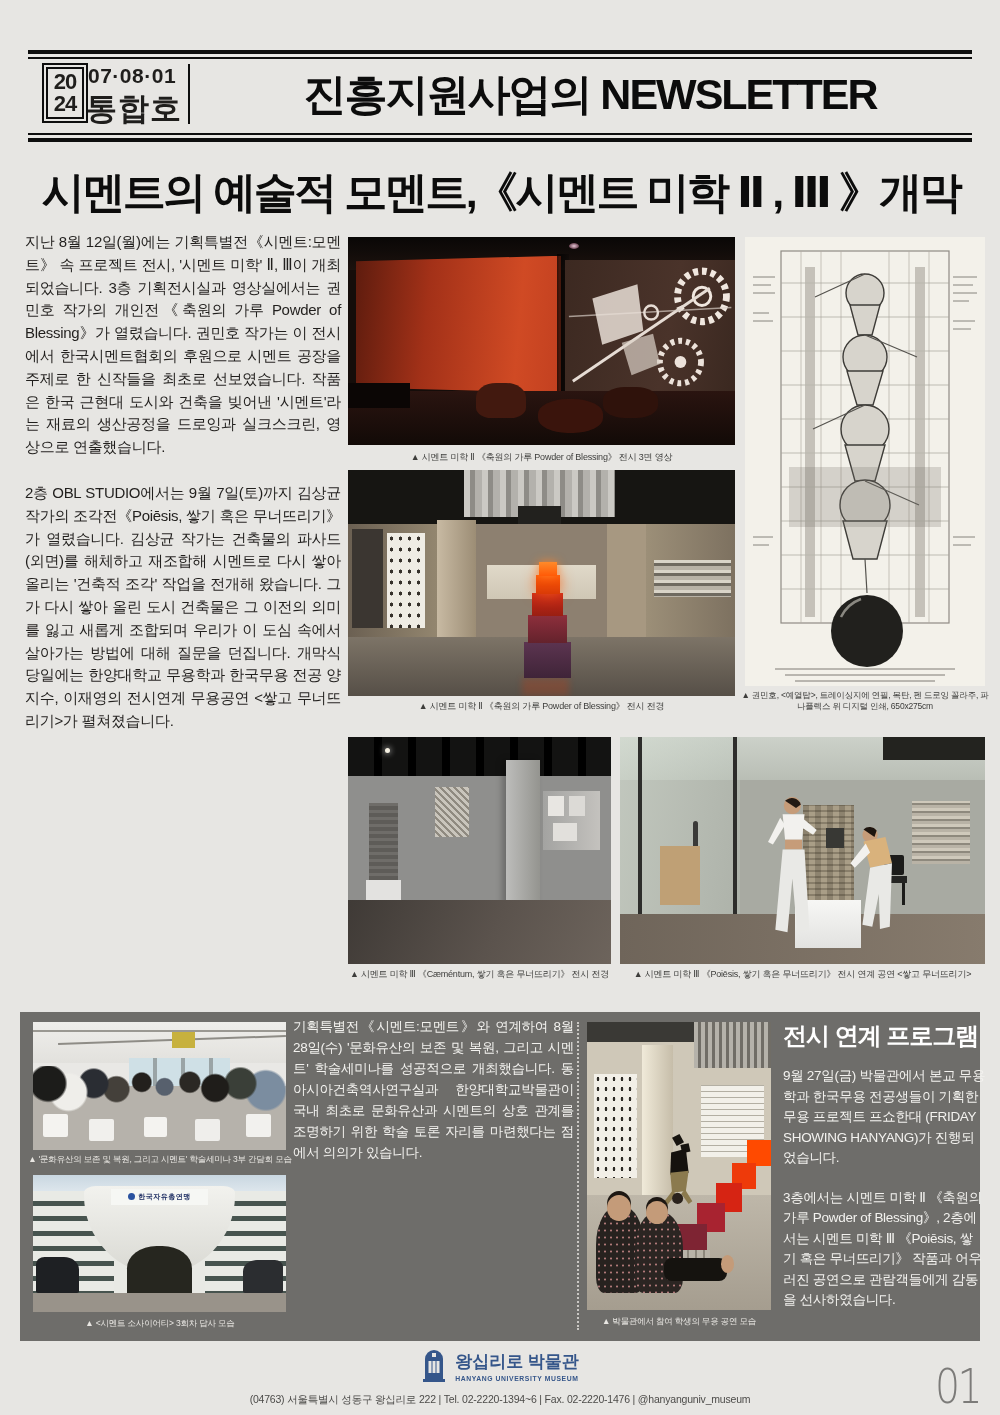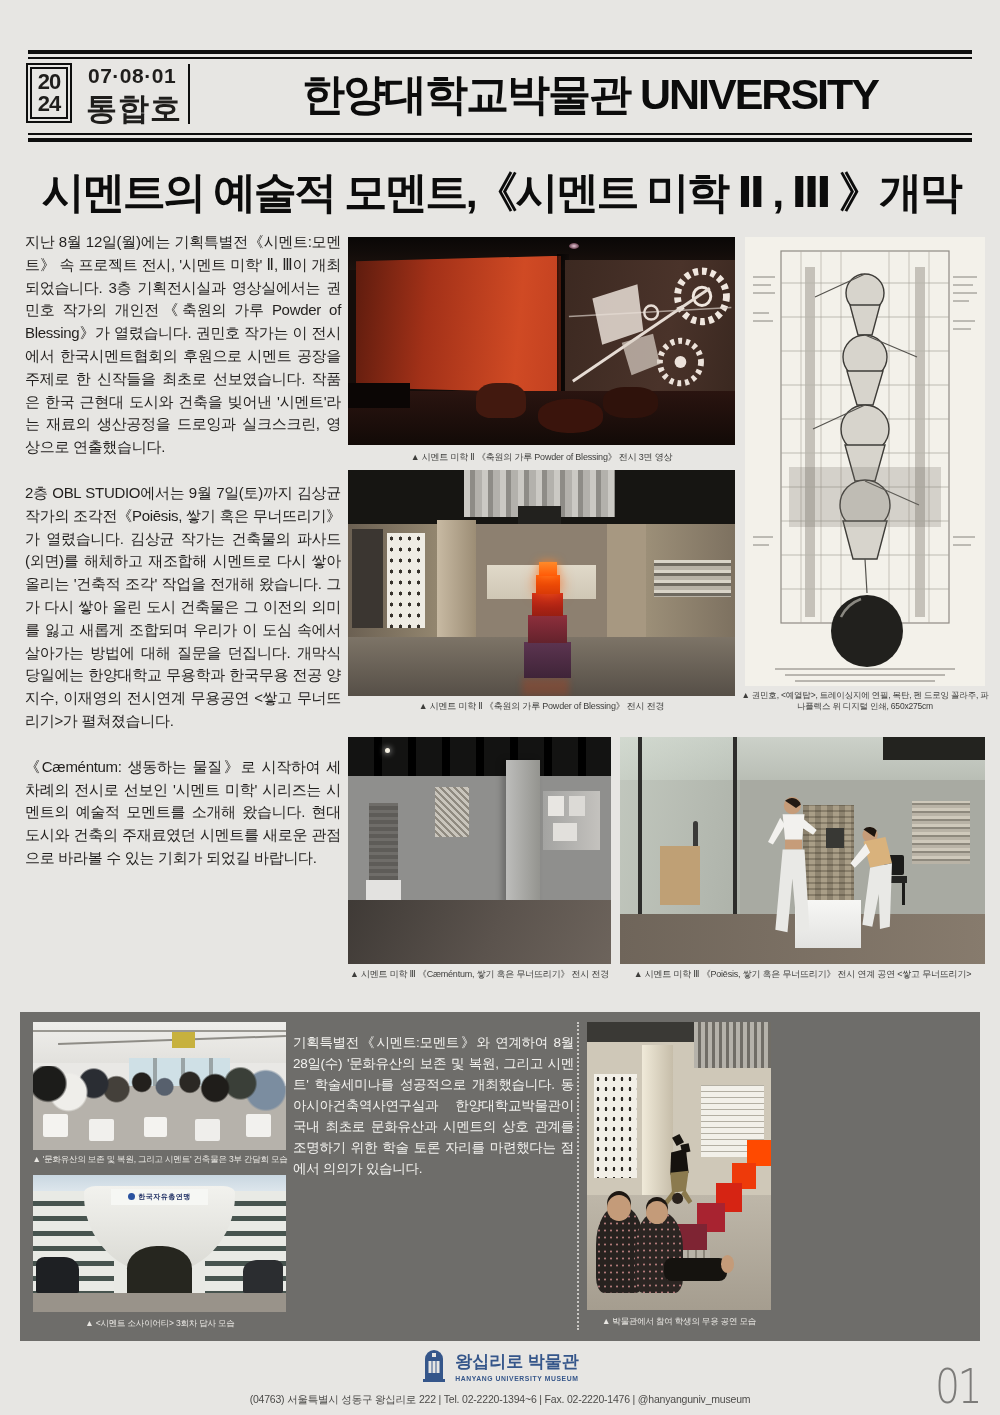--- a/index.html
+++ b/index.html
@@ -6,21 +6,21 @@
   body{
     width:1000px;height:1415px;position:relative;overflow:hidden;
     background:#e7e6e3;
     font-family:"Liberation Sans","DejaVu Sans",sans-serif;
     color:#1f1e1c;
   }
   .abs{position:absolute;}
   .rule{position:absolute;left:28px;right:28px;background:#0e0e0e;}
 
   
-  .yearbox{position:absolute;left:26px;top:63px;width:46px;height:60px;
+  .yearbox{position:absolute;left:42px;top:63px;width:46px;height:60px;
     border:2px solid #0e0e0e;padding:2px;box-sizing:border-box;}
   .yearbox-inner{width:100%;height:100%;border:2.5px solid #0e0e0e;box-sizing:border-box;
     display:flex;flex-direction:column;align-items:center;justify-content:center;
     font-weight:900;font-size:22px;line-height:1.02;letter-spacing:-1px;}
   .months{position:absolute;left:88px;top:64px;font-size:21px;font-weight:700;letter-spacing:0.5px;}
   .issue{position:absolute;left:86px;top:88px;font-size:31px;font-weight:900;letter-spacing:1px;}
   .mast-div{position:absolute;left:188px;top:64px;width:2px;height:60px;background:#0e0e0e;}
   .mast-title{position:absolute;left:205px;right:25px;top:66px;text-align:center;
     font-size:43px;font-weight:900;letter-spacing:-2px;white-space:nowrap;color:#0c0c0c;}
 
@@ -31,21 +31,21 @@
   .article{position:absolute;left:25px;top:231px;width:316px;
     font-size:15px;line-height:1.52;text-align:justify;letter-spacing:-0.3px;color:#211f1d;}
   .article p{margin:0 0 23px 0;}
 
   .photo{position:absolute;overflow:hidden;background:#222;}
   .cap{position:absolute;font-size:9px;color:#3d3d3b;text-align:center;letter-spacing:-0.2px;line-height:1.35;}
 
   
   .panel{position:absolute;left:20px;top:1012px;width:960px;height:329px;background:#6e6d6a;}
   .panel .cap-w{position:absolute;font-size:8.5px;color:#e9e7e3;text-align:center;letter-spacing:-0.2px;}
-  .midcol{position:absolute;left:273px;top:20px;width:281px;
+  .midcol{position:absolute;left:273px;top:4px;width:281px;
     font-size:13.5px;line-height:1.56;text-align:justify;color:#f3f2ef;letter-spacing:-0.3px;}
   .midcol p{margin:0 0 21px 0;}
   .dotline{position:absolute;left:557px;top:10px;height:308px;width:0;border-left:2px dotted #c9c7c3;}
   .rightcol{position:absolute;left:763px;top:8px;width:203px;color:#f3f2ef;}
   .rightcol h2{margin:0 0 14px 0;font-size:24px;font-weight:900;letter-spacing:-1px;color:#ffffff;}
   .rightcol p{margin:0 0 19px 0;font-size:13.5px;line-height:1.52;letter-spacing:-0.3px;text-align:left;}
 
   
   .f-logo{position:absolute;left:0;right:0;top:1349px;display:flex;justify-content:center;align-items:center;gap:8px;}
   .f-kr{font-size:17px;font-weight:800;color:#35568a;letter-spacing:0;}
@@ -62,31 +62,30 @@
 
 <div class="yearbox">
   <div class="yearbox-inner">
     <span>20</span>
     <span>24</span>
   </div>
 </div>
 <div class="months">07·08·01</div>
 <div class="issue">통합호</div>
 <div class="mast-div"></div>
-<div class="mast-title">한양대학교박물관 UNIVERSITY</div>
+<div class="mast-title">진흥지원사업의 NEWSLETTER</div>
 
 <div class="rule" style="top:133px;height:2px;"></div>
 <div class="rule" style="top:138px;height:4px;"></div>
 
 <div class="headline">시멘트의 예술적 모멘트,《시멘트 미학 Ⅱ , Ⅲ 》개막</div>
 
 <div class="article">
   <p>지난 8월 12일(월)에는 기획특별전《시멘트:모멘트》 속 프로젝트 전시, '시멘트 미학' Ⅱ, Ⅲ이 개최되었습니다. 3층 기획전시실과 영상실에서는 권민호 작가의 개인전《축원의 가루 Powder of Blessing》가 열렸습니다. 권민호 작가는 이 전시에서 한국시멘트협회의 후원으로 시멘트 공장을 주제로 한 신작들을 최초로 선보였습니다. 작품은 한국 근현대 도시와 건축을 빚어낸 '시멘트'라는 재료의 생산공정을 드로잉과 실크스크린, 영상으로 연출했습니다.</p>
   <p>2층 OBL STUDIO에서는 9월 7일(토)까지 김상균 작가의 조각전《Poiēsis, 쌓기 혹은 무너뜨리기》가 열렸습니다. 김상균 작가는 건축물의 파사드(외면)를 해체하고 재조합해 시멘트로 다시 쌓아 올리는 '건축적 조각' 작업을 전개해 왔습니다. 그가 다시 쌓아 올린 도시 건축물은 그 이전의 의미를 잃고 새롭게 조합되며 우리가 이 도심 속에서 살아가는 방법에 대해 질문을 던집니다. 개막식 당일에는 한양대학교 무용학과 한국무용 전공 양지수, 이재영의 전시연계 무용공연 &lt;쌓고 무너뜨리기&gt;가 펼쳐졌습니다.</p>
-  <p>《Cæméntum: 생동하는 물질》로 시작하여 세 차례의 전시로 선보인 '시멘트 미학' 시리즈는 시멘트의 예술적 모멘트를 소개해 왔습니다. 현대 도시와 건축의 주재료였던 시멘트를 새로운 관점으로 바라볼 수 있는 기회가 되었길 바랍니다.</p>
 </div>
 
 <div class="photo" style="left:348px;top:237px;width:387px;height:208px;background:#150d0a;">
   <div class="abs" style="left:0;top:0;width:100%;height:16%;background:linear-gradient(#090706,#1c120e);"></div>
   <div class="abs" style="left:57%;top:3%;width:10px;height:6px;border-radius:50%;background:radial-gradient(#e8c9d8,#6a4452 70%,transparent);"></div>
   <div class="abs" style="left:2%;top:9%;width:53%;height:66%;background:linear-gradient(95deg,#5e1c0e,#a33118 35%,#d04a24 78%,#c24020);clip-path:polygon(0 4%,100% 0,100% 100%,0 96%);"></div>
   <div class="abs" style="left:54%;top:8%;width:3%;height:70%;background:linear-gradient(90deg,rgba(0,0,0,.75),rgba(0,0,0,.2));"></div>
   <div class="abs" style="left:56%;top:11%;width:44%;height:68%;background:linear-gradient(100deg,#3c2921,#4a332a 60%,#3a2820);">
     <svg width="100%" height="100%" viewBox="0 0 174 140" preserveAspectRatio="none">
       <circle cx="140" cy="36" r="25" fill="none" stroke="#f0e7df" stroke-width="7" stroke-dasharray="5 4"></circle>
@@ -235,21 +234,21 @@
       radial-gradient(circle at 62% 28%, #2b2824 0 6%, transparent 7%),
       radial-gradient(circle at 72% 38%, #1f1d1a 0 7%, transparent 8%),
       radial-gradient(circle at 82% 30%, #3a3f38 0 7%, transparent 8%),
       radial-gradient(circle at 92% 42%, #7b8da0 0 8%, transparent 9%);"></div>
     <div class="abs" style="left:4%;top:72%;width:10%;height:18%;background:#f4f3f0;border-radius:2px;"></div>
     <div class="abs" style="left:22%;top:76%;width:10%;height:17%;background:#f1f0ed;border-radius:2px;"></div>
     <div class="abs" style="left:44%;top:74%;width:9%;height:16%;background:#f4f3f0;border-radius:2px;"></div>
     <div class="abs" style="left:64%;top:76%;width:10%;height:17%;background:#efeeeb;border-radius:2px;"></div>
     <div class="abs" style="left:84%;top:72%;width:10%;height:18%;background:#f2f1ee;border-radius:2px;"></div>
   </div>
-  <div class="cap-w" style="left:0px;top:142px;width:280px;">▲ '문화유산의 보존 및 복원, 그리고 시멘트' 건축물은 3부 간담회 모습</div>
+  <div class="cap-w" style="left:0px;top:142px;width:280px;">▲ '문화유산의 보존 및 복원, 그리고 시멘트' 학술세미나 3부 간담회 모습</div>
 
   <div class="photo" style="left:13px;top:163px;width:253px;height:137px;background:#e8e9e4;">
     <div class="abs" style="left:0;top:0;width:100%;height:16%;background:linear-gradient(#c9d7e1,#e4ebf0);"></div>
     <div class="abs" style="left:0;top:12%;width:32%;height:74%;background:repeating-linear-gradient(180deg,#e9eae5 0 10px,#47544f 10px 15px);border-radius:0 30% 0 0;"></div>
     <div class="abs" style="left:68%;top:12%;width:32%;height:74%;background:repeating-linear-gradient(180deg,#e9eae5 0 10px,#47544f 10px 15px);border-radius:30% 0 0 0;"></div>
     <div class="abs" style="left:20%;top:8%;width:60%;height:64%;background:linear-gradient(#f2f2ee,#d9d9d3);border-radius:8% 8% 50% 50%/8% 8% 90% 90%;"></div>
     <div class="abs" style="left:31%;top:10%;width:38%;height:12%;background:#f6f7f4;display:flex;align-items:center;justify-content:center;gap:3px;">
       <span style="width:7px;height:7px;border-radius:50%;background:#2a52a0;display:inline-block;"></span>
       <span style="font-size:7px;font-weight:800;color:#15255c;letter-spacing:0.5px;">한국자유총연맹</span>
     </div>
@@ -299,20 +298,25 @@
     </svg>
     <div class="abs" style="left:5%;top:64%;width:26%;height:30%;border-radius:45% 45% 18% 18%;background-color:#27221f;background-image:radial-gradient(rgba(222,150,150,.75) .8px,transparent 1.1px);background-size:6px 7px;"></div>
     <div class="abs" style="left:11%;top:60%;width:13%;height:9%;border-radius:50%;background:#c49b79;box-shadow:0 -4px 0 #1d1712;"></div>
     <div class="abs" style="left:26%;top:66%;width:26%;height:28%;border-radius:45% 45% 18% 18%;background-color:#2b2522;background-image:radial-gradient(rgba(222,150,150,.75) .8px,transparent 1.1px);background-size:6px 7px;"></div>
     <div class="abs" style="left:32%;top:62%;width:12%;height:8%;border-radius:50%;background:#c49b79;box-shadow:0 -4px 0 #1d1712;"></div>
     <div class="abs" style="left:42%;top:82%;width:34%;height:8%;border-radius:8px;background:#15130f;"></div>
     <div class="abs" style="left:73%;top:81%;width:7%;height:6%;border-radius:50%;background:#c49b79;"></div>
   </div>
   <div class="cap-w" style="left:557px;top:304px;width:204px;">▲ 박물관에서 참여 학생의 무용 공연 모습</div>
 
+  <div class="rightcol">
+    <h2>전시 연계 프로그램</h2>
+    <p>9월 27일(금) 박물관에서 본교 무용학과 한국무용 전공생들이 기획한 무용 프로젝트 프쇼한대 (FRIDAY SHOWING HANYANG)가 진행되었습니다.</p>
+    <p>3층에서는 시멘트 미학 Ⅱ 《축원의 가루 Powder of Blessing》, 2층에서는 시멘트 미학 Ⅲ 《Poiēsis, 쌓기 혹은 무너뜨리기》 작품과 어우러진 공연으로 관람객들에게 감동을 선사하였습니다.</p>
+  </div>
 </div>
 
 <div class="f-logo">
   <svg width="26" height="34" viewBox="0 0 26 34">
     <path d="M4 10 a9 9 0 0 1 18 0 V30 H4 Z" fill="#35568a"></path>
     <rect x="7.5" y="12" width="3" height="12" fill="#e7e6e3"></rect>
     <rect x="11.5" y="12" width="3" height="12" fill="#e7e6e3"></rect>
     <rect x="15.5" y="12" width="3" height="12" fill="#e7e6e3"></rect>
     <rect x="11" y="4" width="4" height="4" fill="#e7e6e3"></rect>
     <rect x="2" y="30" width="22" height="3" fill="#35568a"></rect>

